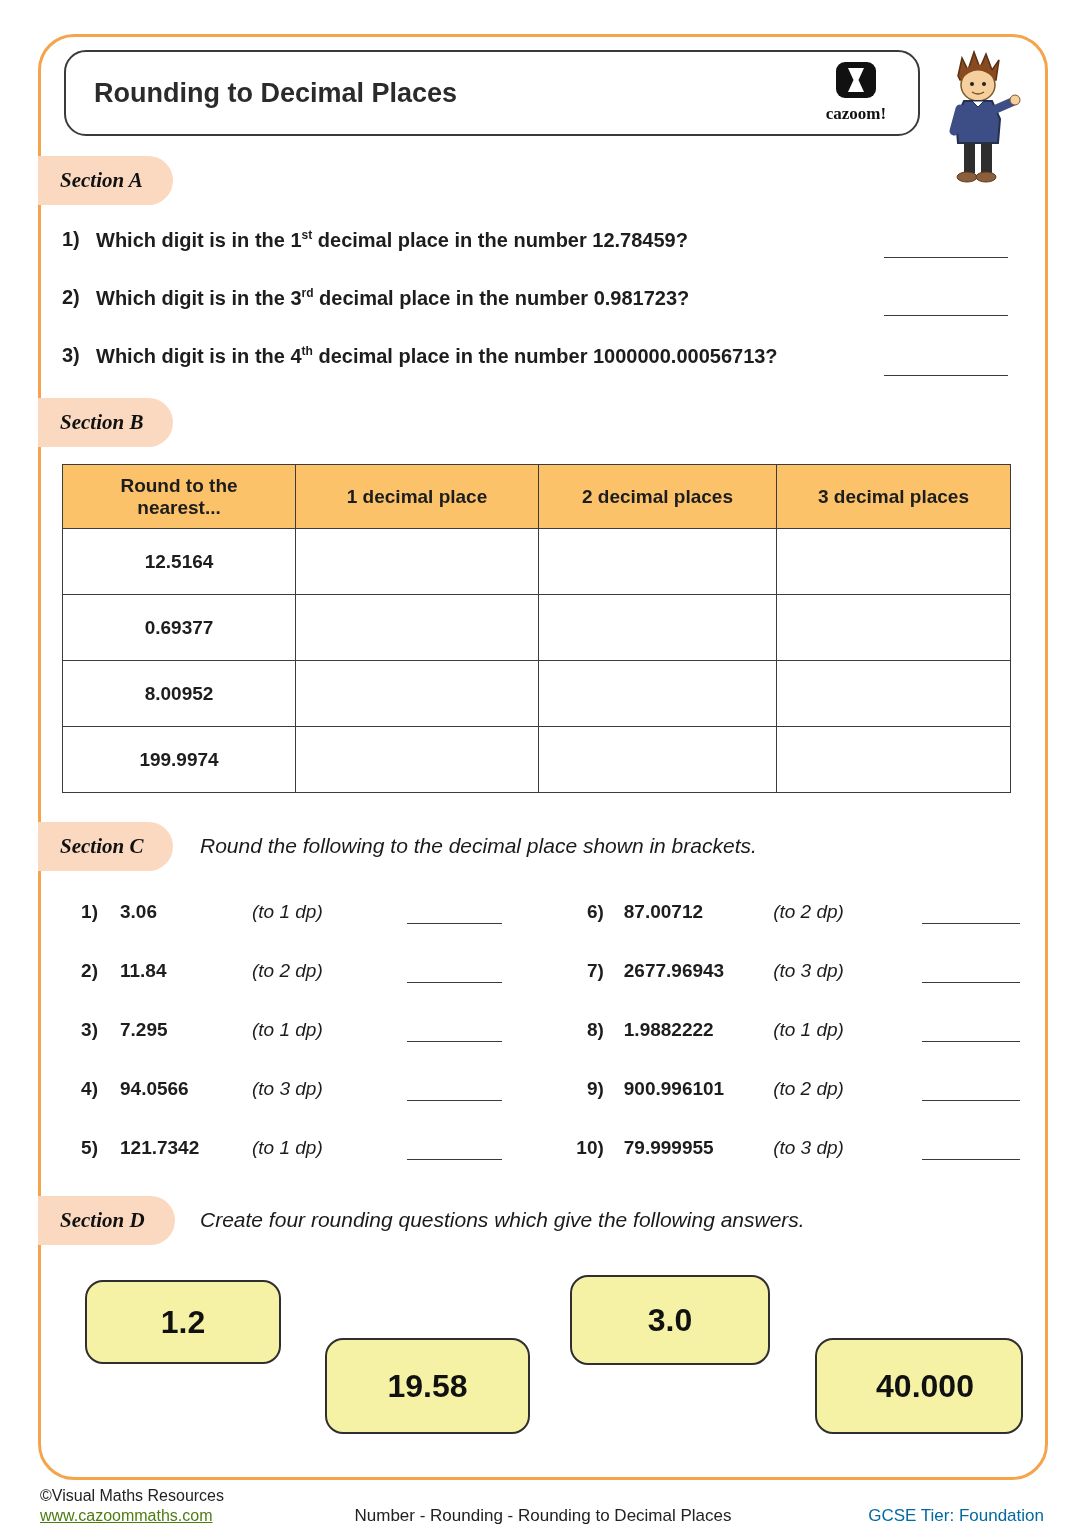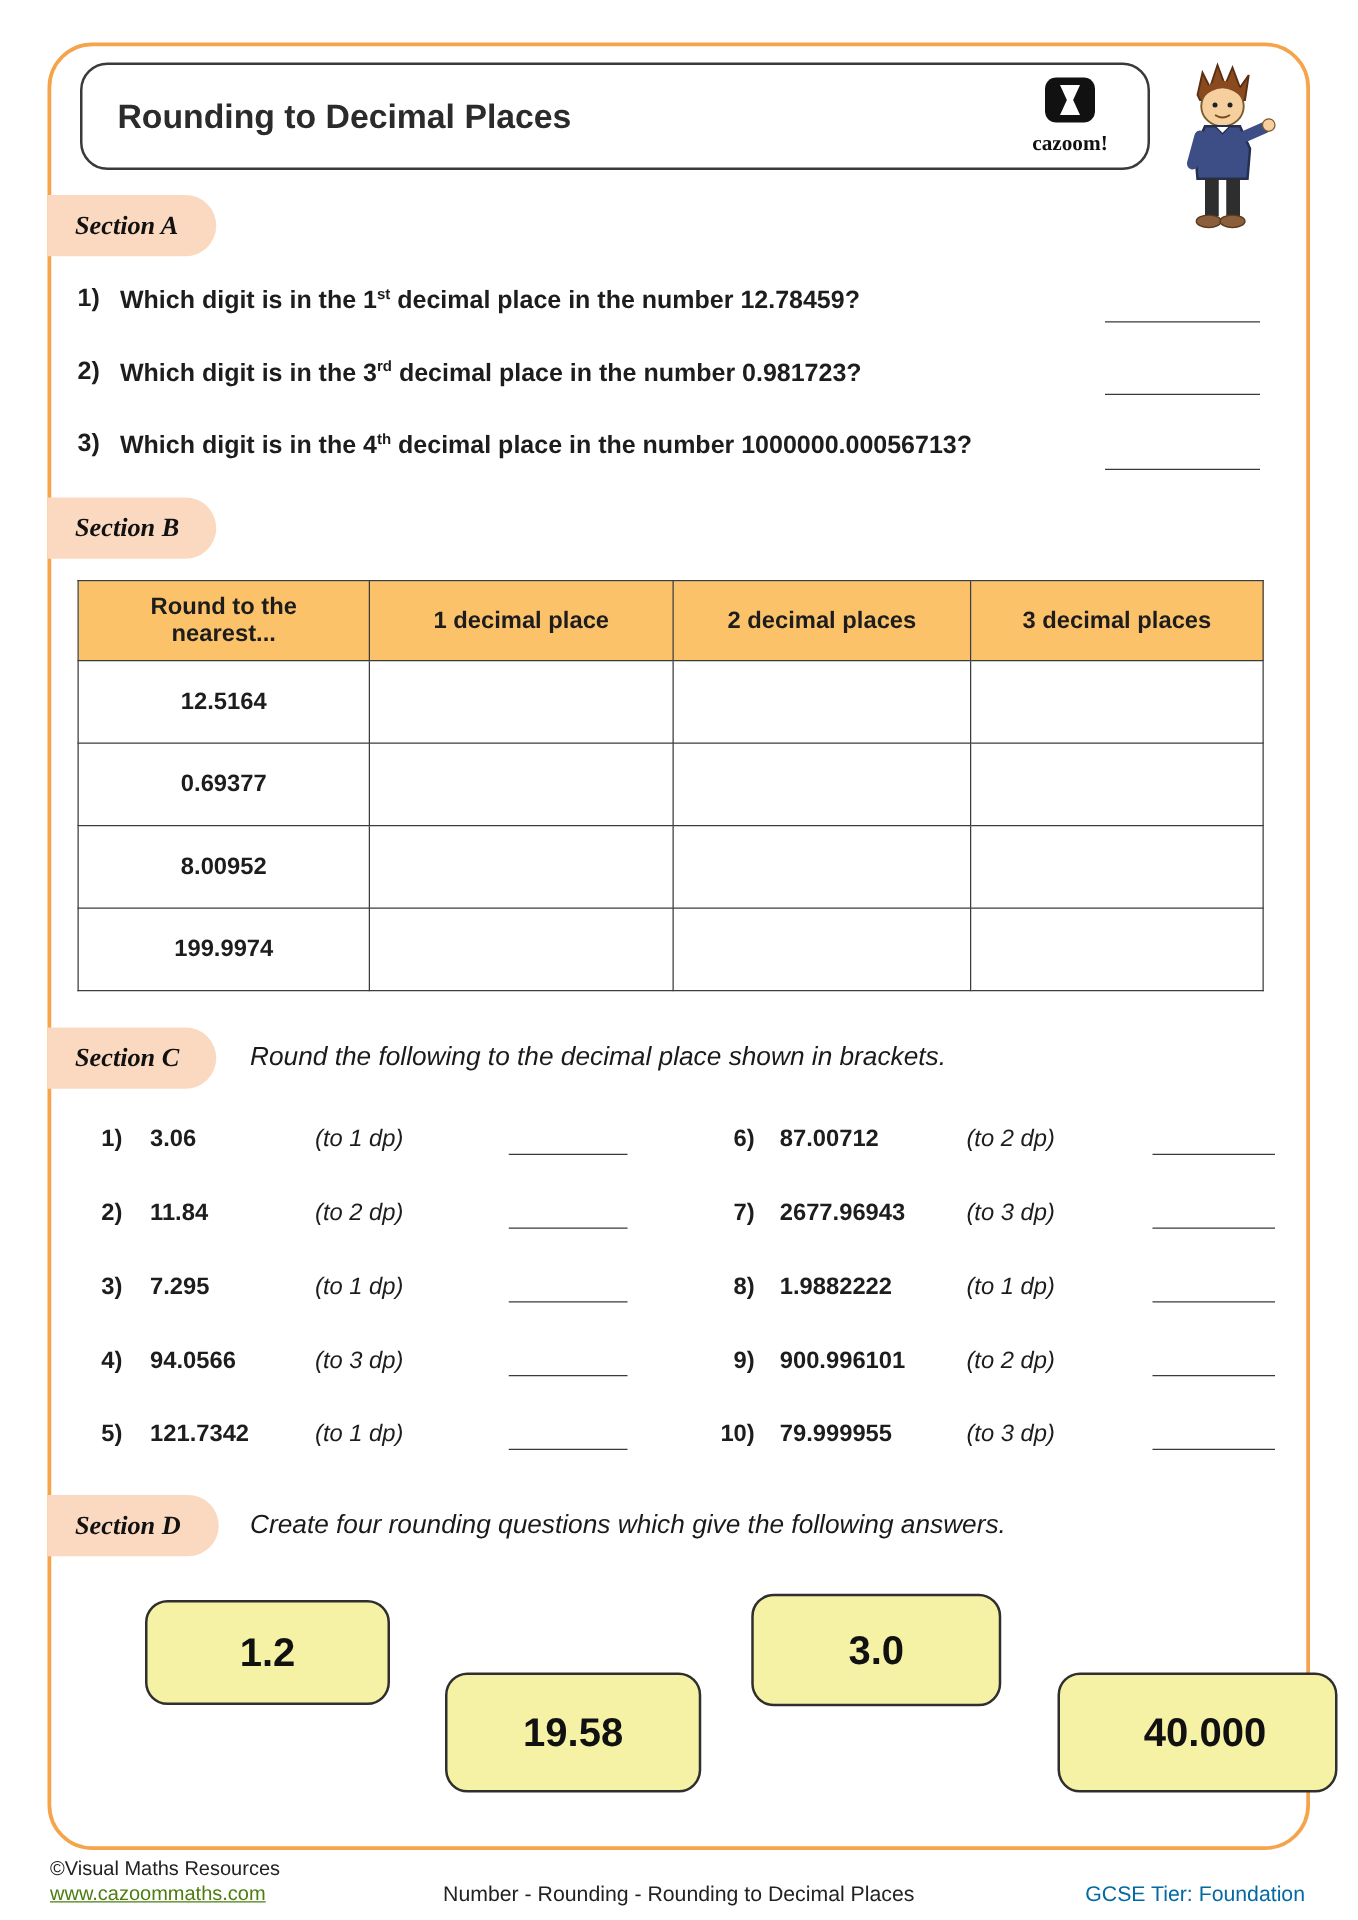--- a/index.html
+++ b/index.html
@@ -53,21 +53,21 @@
   .c-dp { font-style: italic; }
   .left .c-dp { width: 155px; }
   .right .c-dp { width: 150px; }
   .c-line { display: inline-block; height: 24px; border-bottom: 1.6px solid #3a3a3a; }
   .left .c-line { width: 95px; }
   .right .c-line { width: 98px; }
 
   
   .answer-box { position: absolute; background: #F5F2A6; border: 2.5px solid #2f2f2f;
                 border-radius: 18px; display: flex; align-items: center; justify-content: center;
-                font-weight: bold; font-size: 32px; color: #111; margin-left: 31px; }
+                font-weight: bold; font-size: 32px; color: #111; }
 
   
   .footer-copyright { position: absolute; left: 40px; top: 1487px; font-size: 16px; color: #222; }
   .footer-link { position: absolute; left: 40px; top: 1507px; font-size: 16px; color: #4d7c0f;
                  text-decoration: underline; cursor: pointer; }
   .footer-breadcrumb { position: absolute; left: 50%; transform: translateX(-50%); top: 1506px;
                        font-size: 17px; color: #222; white-space: nowrap; }
   .footer-tier { position: absolute; right: 42px; top: 1506px; font-size: 17px; color: #0369a1; }
 </style>
 </head>
@@ -238,19 +238,19 @@
       <span class="c-line"></span>
     </div>
   </div>
 
   <div class="section-label" style="top:1196px">Section D</div>
   <div class="instruction" style="top:1208px">Create four rounding questions which give the following answers.</div>
 
   <div class="answer-box" style="left:85px; top:1280px; width:196px; height:84px;">1.2</div>
   <div class="answer-box" style="left:325px; top:1338px; width:205px; height:96px;">19.58</div>
   <div class="answer-box" style="left:570px; top:1275px; width:200px; height:90px;">3.0</div>
-  <div class="answer-box" style="left:815px; top:1338px; width:224px; height:96px;padding-left:12px;">40.000</div>
+  <div class="answer-box" style="left:815px; top:1338px; width:208px; height:96px;padding-left:12px;">40.000</div>
 
   <div class="footer-copyright">©Visual Maths Resources</div>
   <div class="footer-link">www.cazoommaths.com</div>
   <div class="footer-breadcrumb">Number - Rounding - Rounding to Decimal Places</div>
   <div class="footer-tier">GCSE Tier: Foundation</div>
 </div>
 
 </body></html>

